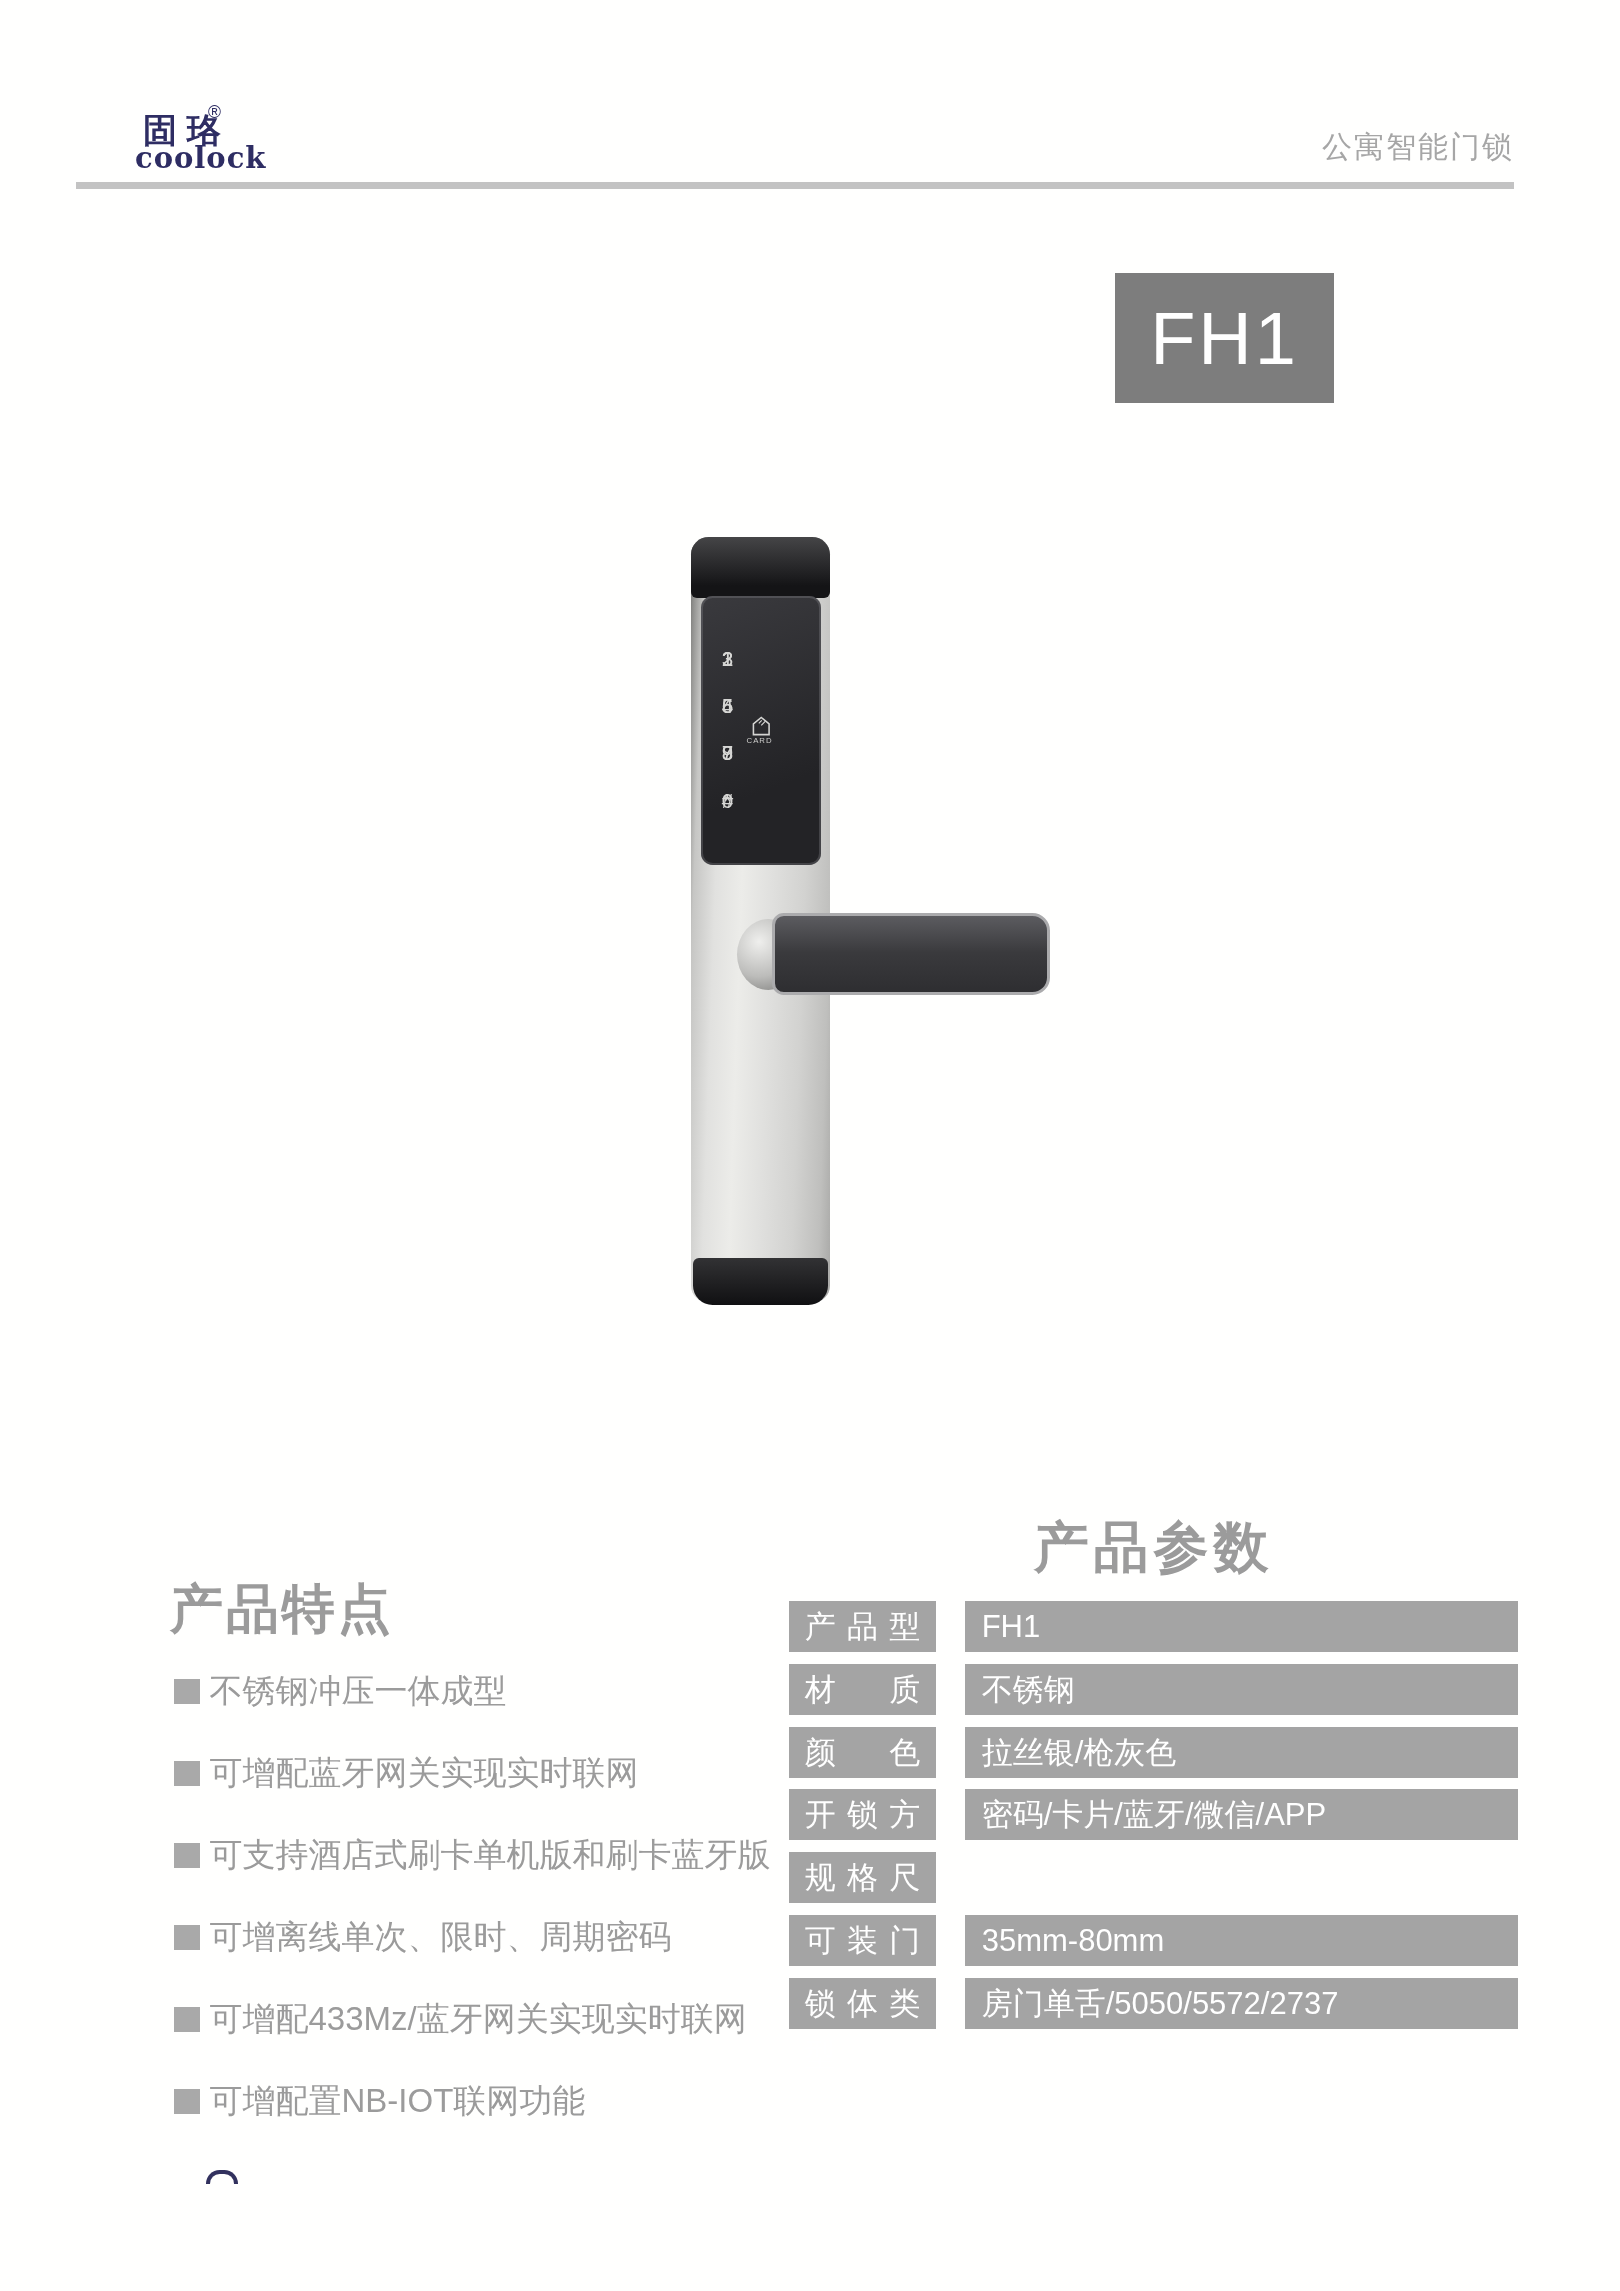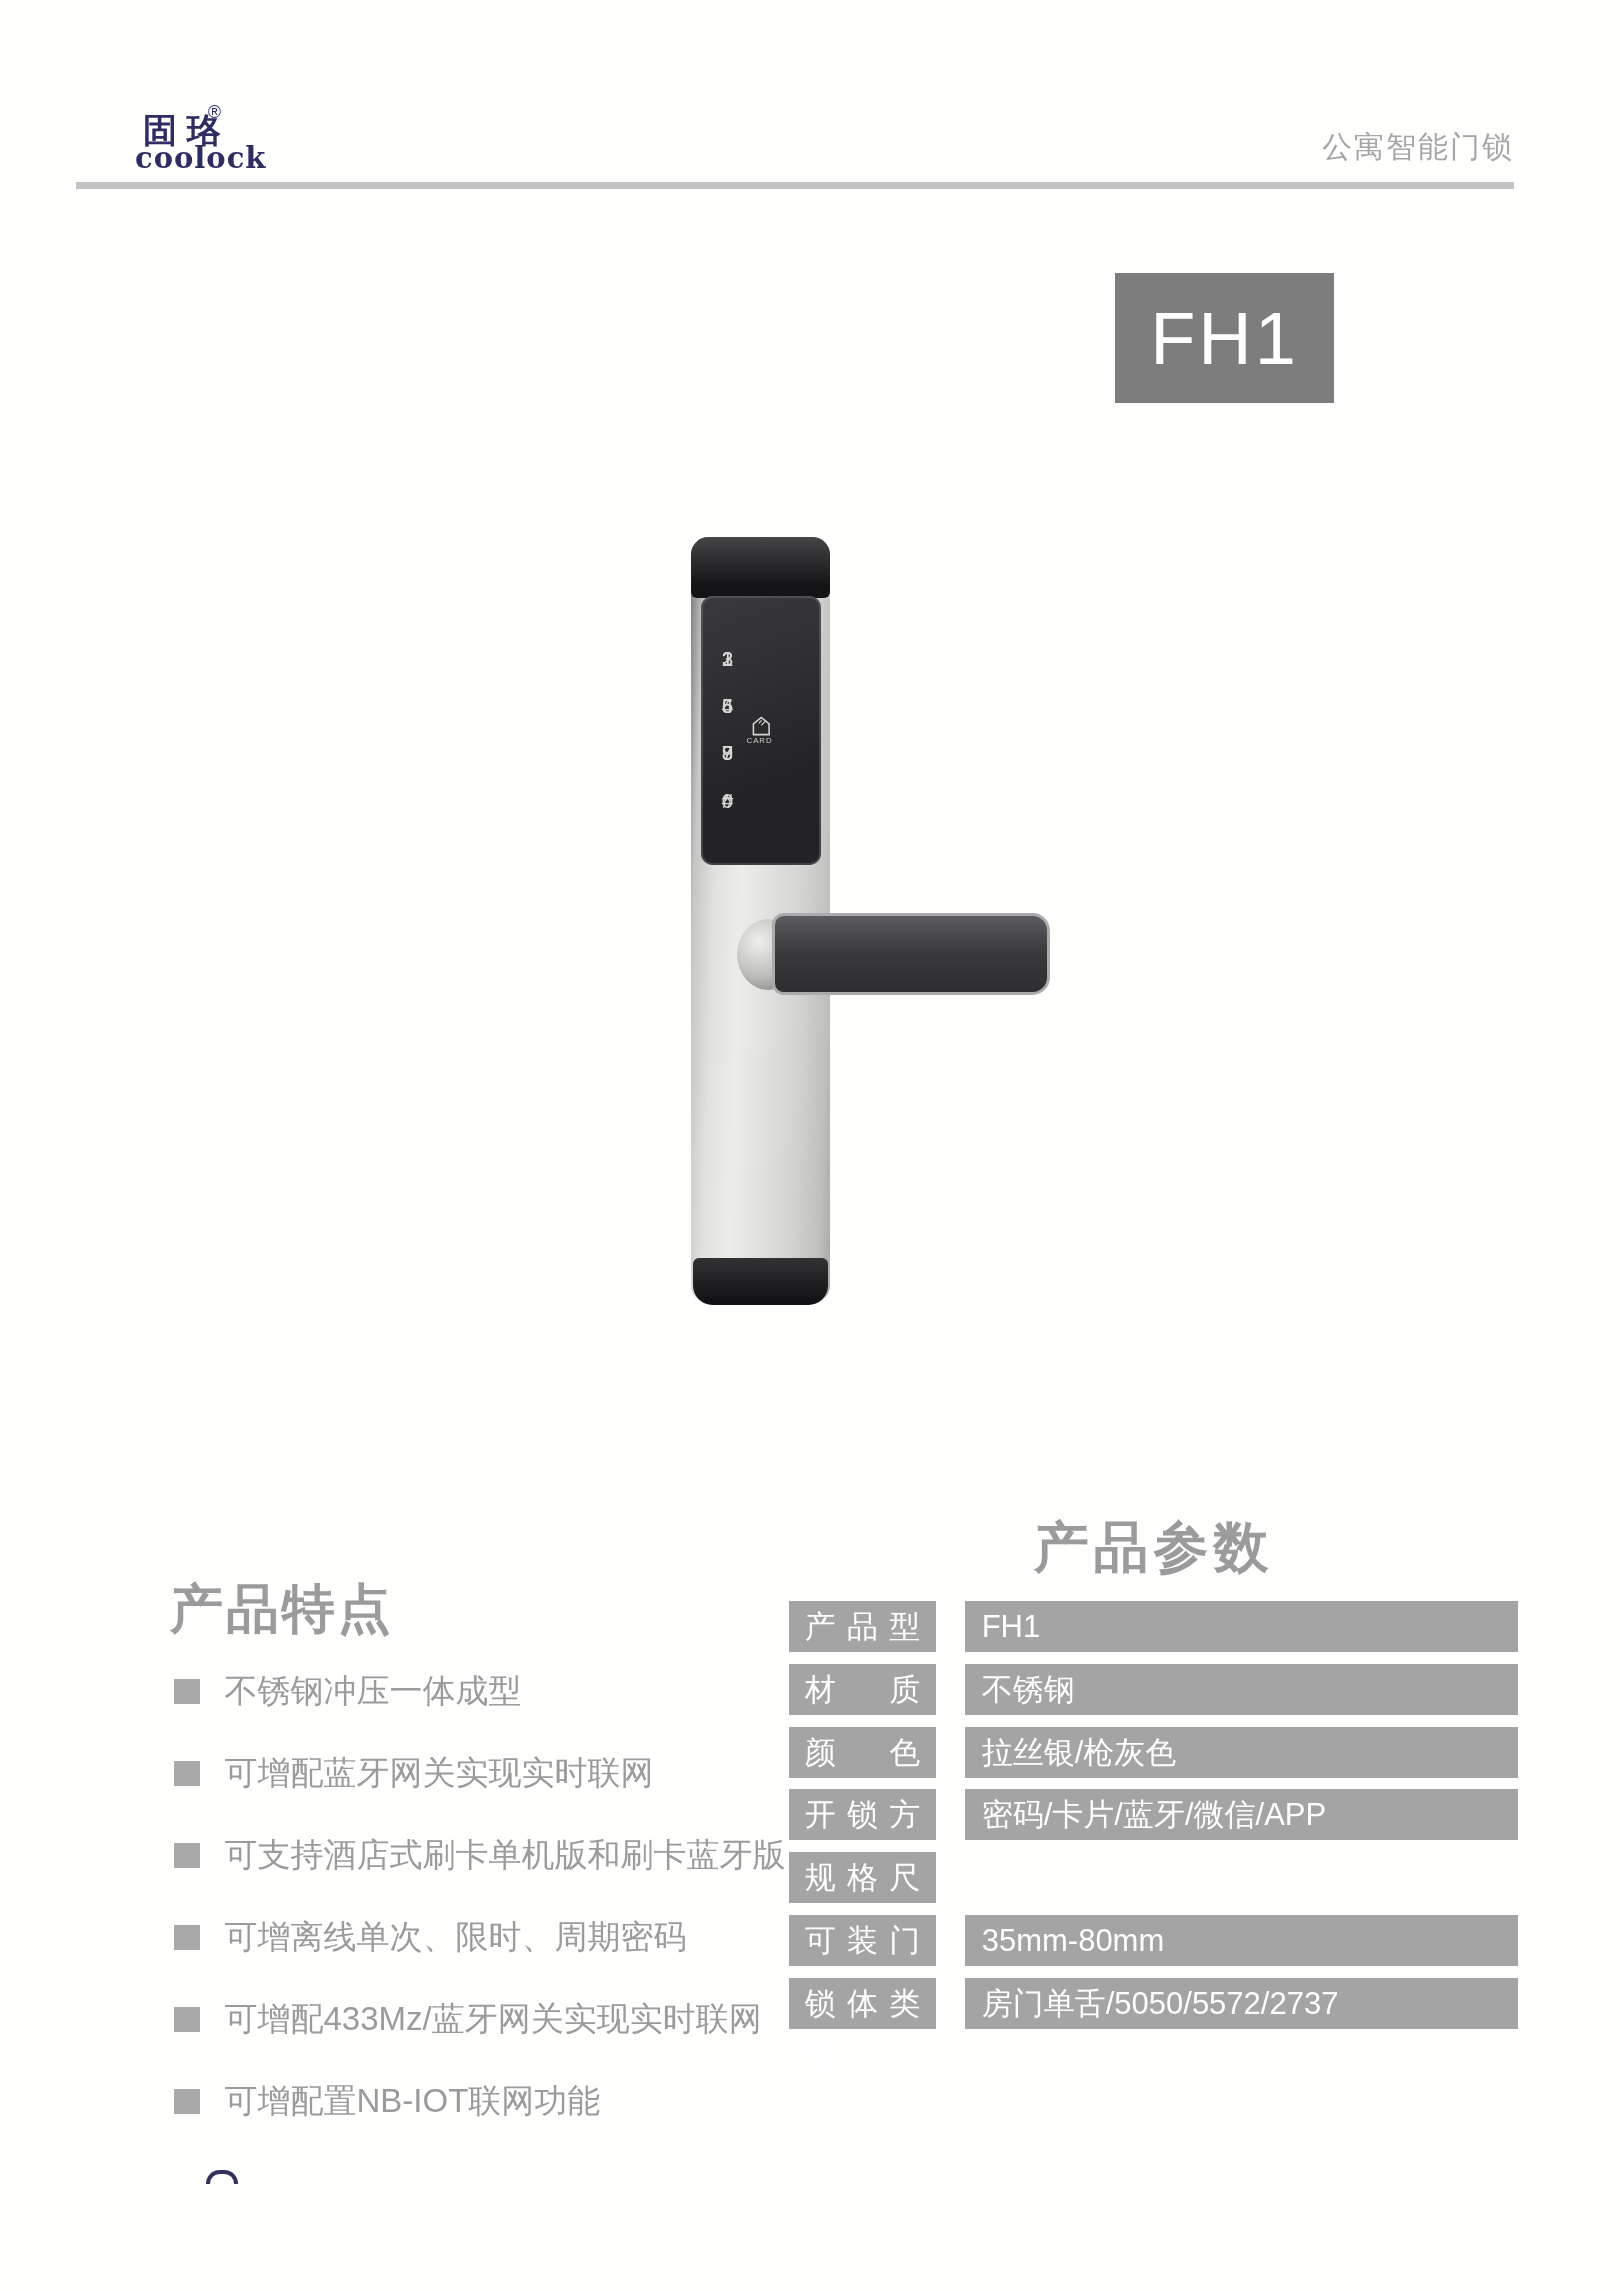--- a/index.html
+++ b/index.html
@@ -45,21 +45,21 @@
   .hub{left:110px;top:390px;width:63px;height:71px;border-radius:50%;
     background:radial-gradient(circle at 35% 32%,#efefed,#bcbcba 55%,#7c7c7a 95%);}
   .lever{left:145px;top:384px;width:278px;height:82px;border-radius:11.8px 17.6px 17.6px 11.8px;
     border:3.9px solid #ababad;box-sizing:border-box;
     background:linear-gradient(180deg,#5c5c60,#3a3a3d 48%,#2e2e31);}
 
   
   .features-title{left:170px;top:1574px;font-size:53px;font-weight:bold;color:#9b9b9b;
                   letter-spacing:2.9px;}
   .features-list{left:174px;top:1670px;display:flex;flex-direction:column;row-gap:39px;}
-  .feature-item{display:flex;align-items:center;column-gap:25px;height:43px;}
+  .feature-item{display:flex;align-items:center;column-gap:10px;height:43px;}
   .feature-bullet{width:25.5px;height:25.5px;background:#a9a9a9;flex:0 0 auto;}
   .feature-text{font-size:33px;color:#9b9b9b;white-space:nowrap;}
 
   
   .params-title{left:789px;top:1511px;width:729px;text-align:center;font-size:55px;
                 font-weight:bold;color:#9b9b9b;letter-spacing:4.9px;}
   .params-table{left:789px;top:1601px;display:flex;flex-direction:column;row-gap:11.8px;}
   .prow{display:flex;height:51px;}
   .pcell-label{width:147px;background:#a4a4a4;color:#ffffff;font-size:31px;line-height:51px;
     padding:0 15.7px;box-sizing:border-box;text-align:justify;text-align-last:justify;}

